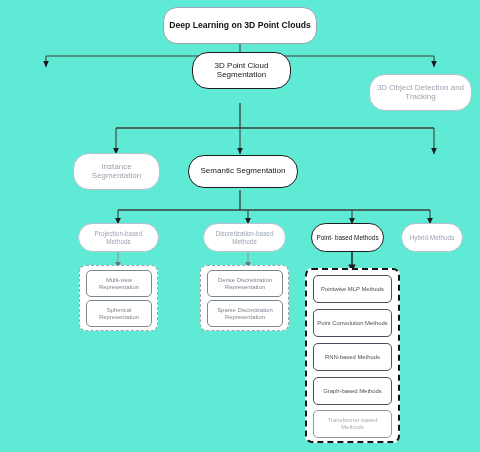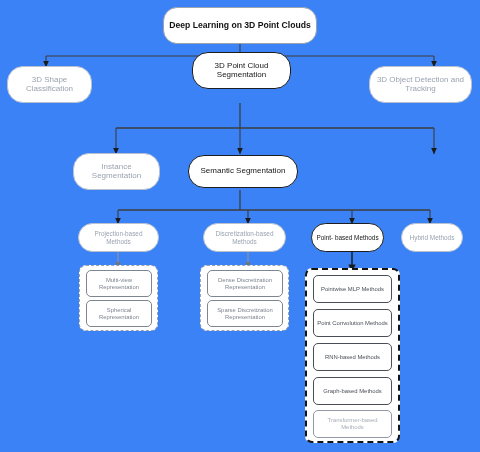--- a/index.html
+++ b/index.html
@@ -7,21 +7,21 @@
     padding: 0;
     background: #ffffff;
   }
   body {
     font-family: "Liberation Sans", sans-serif;
   }
   #canvas {
     position: relative;
     width: 480px;
     height: 452px;
-    background: #3b82f6;
+    background: #5eead4;
     overflow: hidden;
   }
   #edges {
     position: absolute;
     left: 0;
     top: 0;
     width: 480px;
     height: 452px;
     pointer-events: none;
   }
@@ -150,29 +150,26 @@
     </g>
     <g stroke="#1b1b1b" stroke-width="1.4" fill="none">
       <path d="M352,252 L352,272" marker-end="url(#ahDark)"></path>
     </g>
   </svg>
 
   <div class="node root t11" style="left:163px; top:7px; width:154px; height:37px;">
     <span>Deep Learning on 3D Point Clouds</span>
   </div>
 
-  <div class="node round t10" style="left:7px; top:66px; width:85px; height:37px;">
-    <span>3D Shape Classification</span>
-  </div>
 
   <div class="node round active t10" style="left:192px; top:52px; width:99px; height:37px;">
     <span>3D Point Cloud Segmentation</span>
   </div>
 
-  <div class="node round t10" style="left:369px; top:66px; width:103px; height:37px;justify-content:center;">
+  <div class="node round t10" style="left:369px; top:74px; width:103px; height:37px;justify-content:center;">
     <span>3D Object Detection and Tracking</span>
   </div>
 
   <div class="node round active t10" style="left:188px; top:155px; width:110px; height:33px;">
     <span>Semantic Segmentation</span>
   </div>
 
   <div class="node round t10" style="left:73px; top:153px; width:87px; height:37px;">
     <span>Instance Segmentation</span>
   </div>

